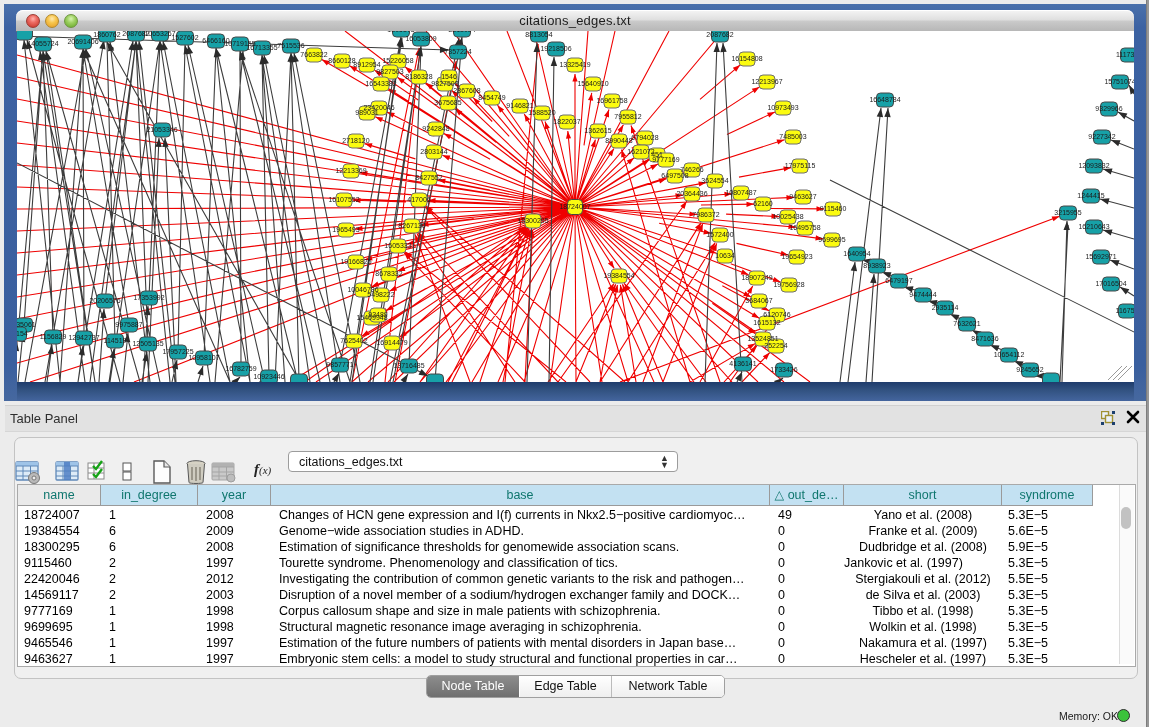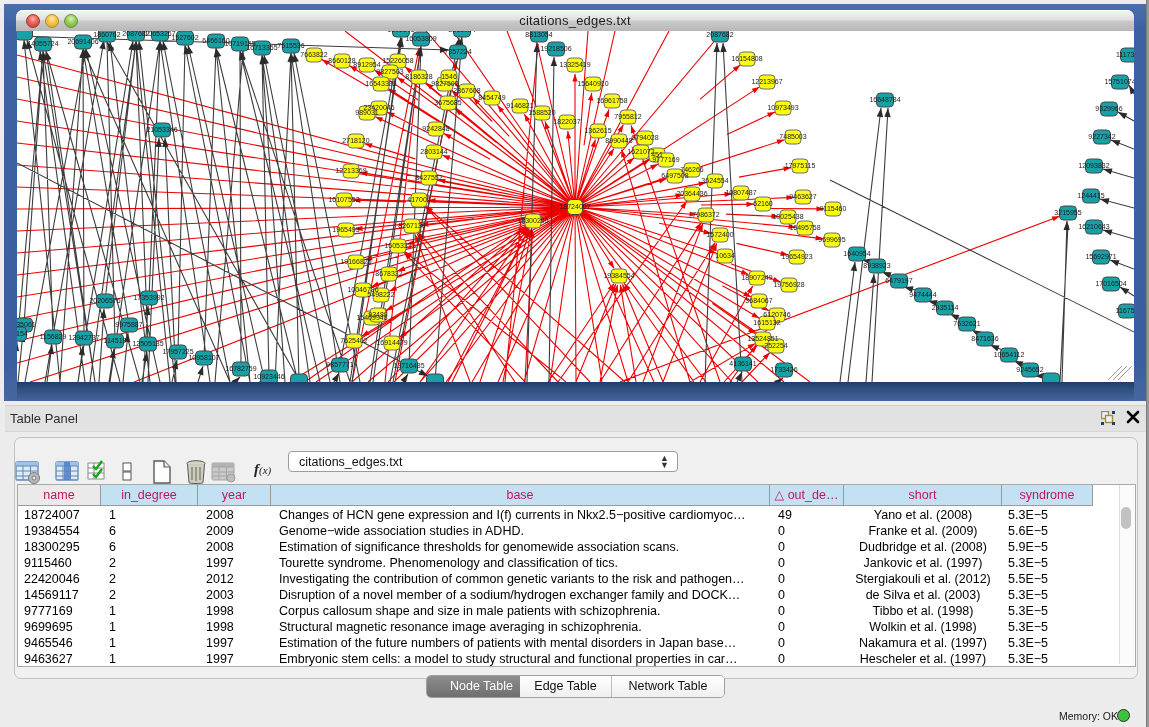--- a/index.html
+++ b/index.html
@@ -18,28 +18,28 @@
 #panelhead span{position:absolute;left:5px;top:5px;font-size:13px;color:#2e2e2e}
 #floaticon{left:1101px;top:411px;width:14px;height:14px}
 #closex{left:1125px;top:409px;width:16px;height:16px;font-size:14px;font-weight:bold;color:#000}
 #bigbox{left:14px;top:437px;width:1122px;height:240px;background:#f0f0f0;border:1px solid #c3c3c3;border-radius:7px}
 #toolbar{left:14px;top:450px;width:1122px;height:47px}
 .ticon{position:absolute;top:9px}
 #dropdown{left:288px;top:451px;width:390px;height:21px;background:#fff;border:1px solid #9c9c9c;border-radius:4px;font-size:12.5px;color:#111;line-height:21px;padding-left:10px;box-sizing:border-box}
 #ddarrows{position:absolute;right:8px;top:3px;font-size:9px;color:#333;line-height:7px;text-align:center}
 
 #tbl{left:17px;top:484px;width:1117px;height:181px;background:#fff;border:1px solid #a9a9a9;border-radius:0}
-.hc{position:absolute;top:0;height:21px;background:#c3e1f2;border-right:1px solid #9a9a9a;border-bottom:1px solid #9a9a9a;font-size:12.5px;color:#be185d;text-align:center;line-height:21px;box-sizing:border-box}
+.hc{position:absolute;top:0;height:21px;background:#c3e1f2;border-right:1px solid #9a9a9a;border-bottom:1px solid #9a9a9a;font-size:12.5px;color:#0f766e;text-align:center;line-height:21px;box-sizing:border-box}
 .rowt{position:absolute;font-size:12.5px;color:#000;white-space:pre}
 #vscroll{left:1119px;top:485px;width:14px;height:179px;background:#fafafa;border-left:1px solid #dcdcdc}
 #vthumb{left:1121px;top:507px;width:10px;height:22px;background:#c2c2c2;border-radius:5px}
 
 #tabs{left:426px;top:675px;width:297px;height:21px;border:1px solid #9f9f9f;border-radius:5px;background:#fff;overflow:hidden}
 .tab{position:absolute;top:0;height:21px;font-size:12.5px;line-height:20px;text-align:center;box-sizing:border-box}
-#tab1{left:0;width:109px;background:linear-gradient(180deg,#8d8d8d,#6f6f6f);color:#fff}
+#tab1{left:0;width:92px;background:linear-gradient(180deg,#8d8d8d,#6f6f6f);color:#fff}
 #tab2{left:93px;width:92px;color:#111;border-right:1px solid #bbb;background:linear-gradient(180deg,#ffffff,#efefef)}
 #tab3{left:185px;width:112px;color:#111;background:linear-gradient(180deg,#ffffff,#efefef)}
 #mem{left:1059px;top:710px;font-size:10.5px;color:#1a1a1a}
 #memdot{left:1117px;top:709px;width:13px;height:13px;border-radius:50%;background:#3cc33c;border:1.5px solid #2e2e2e;box-sizing:border-box}
 </style></head>
 <body>
 <div id="frame" class="abs"></div>
 <div id="titlebar" class="abs">
     <div id="title">citations_edges.txt</div>
 <div class="tl abs" id="tlr" style="top:4px"></div>
@@ -411,21 +411,21 @@
     <div class="rowt" style="left:188px;top:55px">2008</div>
     <div class="rowt" style="left:261px;top:55px">Estimation of significance thresholds for genomewide association scans.</div>
     <div class="rowt" style="left:760px;top:55px">0</div>
     <div class="rowt" style="left:826px;top:55px;width:158px;text-align:center">Dudbridge et al. (2008)</div>
     <div class="rowt" style="left:990px;top:55px">5.9E−5</div>
     <div class="rowt" style="left:6px;top:71px">9115460</div>
     <div class="rowt" style="left:91px;top:71px">2</div>
     <div class="rowt" style="left:188px;top:71px">1997</div>
     <div class="rowt" style="left:261px;top:71px">Tourette syndrome. Phenomenology and classification of tics.</div>
     <div class="rowt" style="left:760px;top:71px">0</div>
-    <div class="rowt" style="left:826px;top:71px;width:158px;text-align:center">Jankovic et al. (1997)</div>
+    <div class="rowt" style="left:826px;top:71px;width:158px;text-align:left">Jankovic et al. (1997)</div>
     <div class="rowt" style="left:990px;top:71px">5.3E−5</div>
     <div class="rowt" style="left:6px;top:87px">22420046</div>
     <div class="rowt" style="left:91px;top:87px">2</div>
     <div class="rowt" style="left:188px;top:87px">2012</div>
     <div class="rowt" style="left:261px;top:87px">Investigating the contribution of common genetic variants to the risk and pathogen…</div>
     <div class="rowt" style="left:760px;top:87px">0</div>
     <div class="rowt" style="left:826px;top:87px;width:158px;text-align:center">Stergiakouli et al. (2012)</div>
     <div class="rowt" style="left:990px;top:87px">5.5E−5</div>
     <div class="rowt" style="left:6px;top:103px">14569117</div>
     <div class="rowt" style="left:91px;top:103px">2</div>

